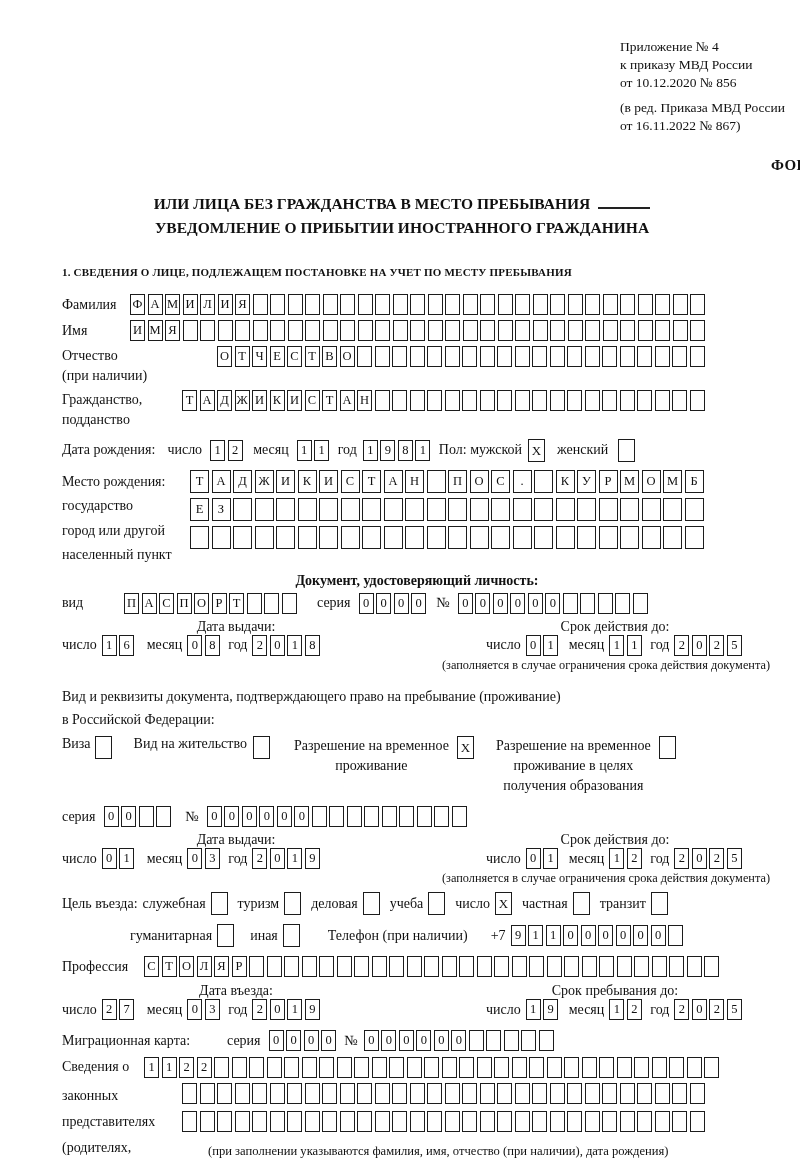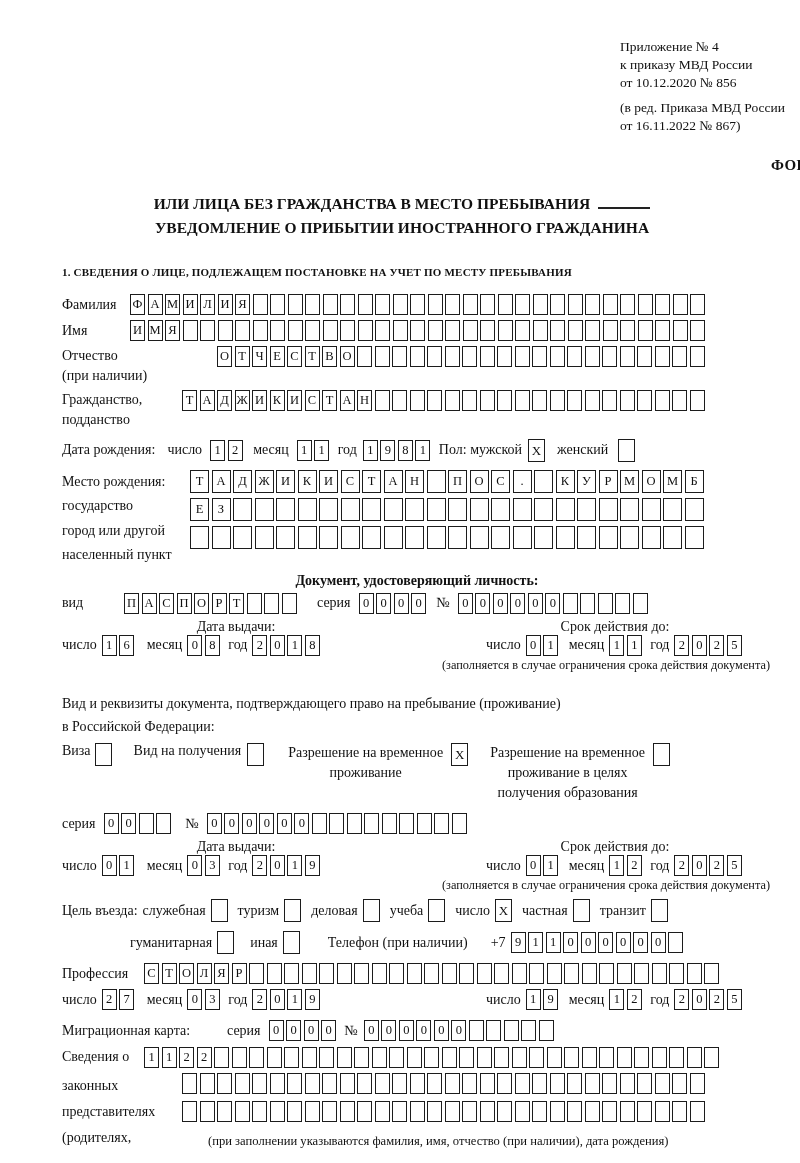--- a/index.html
+++ b/index.html
@@ -150,27 +150,27 @@
       <span class="t">число</span>
       <span class="cells"><span class="cell">0</span><span class="cell">1</span></span>
       <span class="t" style="margin-left:8px;">месяц</span>
       <span class="cells"><span class="cell">1</span><span class="cell">1</span></span>
       <span class="t" style="margin-left:6px;">год</span>
       <span class="cells"><span class="cell">2</span><span class="cell">0</span><span class="cell">2</span><span class="cell">5</span></span>
     </div>
   </div>
   <div class="note-r">(заполняется в случае ограничения срока действия документа)</div>
 
-  <div class="plain" style="margin-top:23px;font-family:Liberation Serif, serif;">Вид и реквизиты документа, подтверждающего право на пребывание (проживание)</div>
+  <div class="plain" style="margin-top:16px;font-family:Liberation Serif, serif;">Вид и реквизиты документа, подтверждающего право на пребывание (проживание)</div>
   <div class="plain" style="margin-top:7px;">в Российской Федерации:</div>
 
   <div class="res-opts">
     <span class="t" style="margin-right:4px;">Виза</span>
     <span class="cb"></span>
-    <span class="t" style="margin:0 6px 0 22px;">Вид на получения</span>
+    <span class="t" style="margin:0 6px 0 22px;">Вид на жительство</span>
     <span class="cb"></span>
     <span class="opt-multi" style="margin:0 8px 0 24px;">
       <div>Разрешение на временное</div>
       <div>проживание</div>
     </span>
     <span class="cb">X</span>
     <span class="opt-multi" style="margin:0 8px 0 22px;">
       <div>Разрешение на временное</div>
       <div>проживание в целях</div>
       <div>получения образования</div>
@@ -234,20 +234,24 @@
     <span class="t" style="margin-left:18px;">Телефон (при наличии)</span>
     <span class="t" style="margin-left:18px;">+7</span>
     <span class="cells"><span class="cell">9</span><span class="cell">1</span><span class="cell">1</span><span class="cell">0</span><span class="cell">0</span><span class="cell">0</span><span class="cell">0</span><span class="cell">0</span><span class="cell">0</span><span class="cell"></span></span>
   </div>
 
   <div class="row" style="margin-top:9px;">
     <span class="lbl w68" style="width:82px;">Профессия</span>
     <span class="cells"><span class="cell">С</span><span class="cell">Т</span><span class="cell">О</span><span class="cell">Л</span><span class="cell">Я</span><span class="cell">Р</span><span class="cell"></span><span class="cell"></span><span class="cell"></span><span class="cell"></span><span class="cell"></span><span class="cell"></span><span class="cell"></span><span class="cell"></span><span class="cell"></span><span class="cell"></span><span class="cell"></span><span class="cell"></span><span class="cell"></span><span class="cell"></span><span class="cell"></span><span class="cell"></span><span class="cell"></span><span class="cell"></span><span class="cell"></span><span class="cell"></span><span class="cell"></span><span class="cell"></span><span class="cell"></span><span class="cell"></span><span class="cell"></span><span class="cell"></span><span class="cell"></span></span>
   </div>
 
+  <div class="twocol" style="margin-top:6px;">
+    <div class="col-l" style="text-align:center;">Дата въезда:</div>
+    <div class="col-r" style="text-align:center;">Срок пребывания до:</div>
+  </div>
   <div class="twocol">
     <div class="col-l dg">
       <span class="t">число</span>
       <span class="cells"><span class="cell">2</span><span class="cell">7</span></span>
       <span class="t" style="margin-left:10px;">месяц</span>
       <span class="cells"><span class="cell">0</span><span class="cell">3</span></span>
       <span class="t" style="margin-left:6px;">год</span>
       <span class="cells"><span class="cell">2</span><span class="cell">0</span><span class="cell">1</span><span class="cell">9</span></span>
     </div>
     <div class="col-r dg" style="padding-left:28px;">

